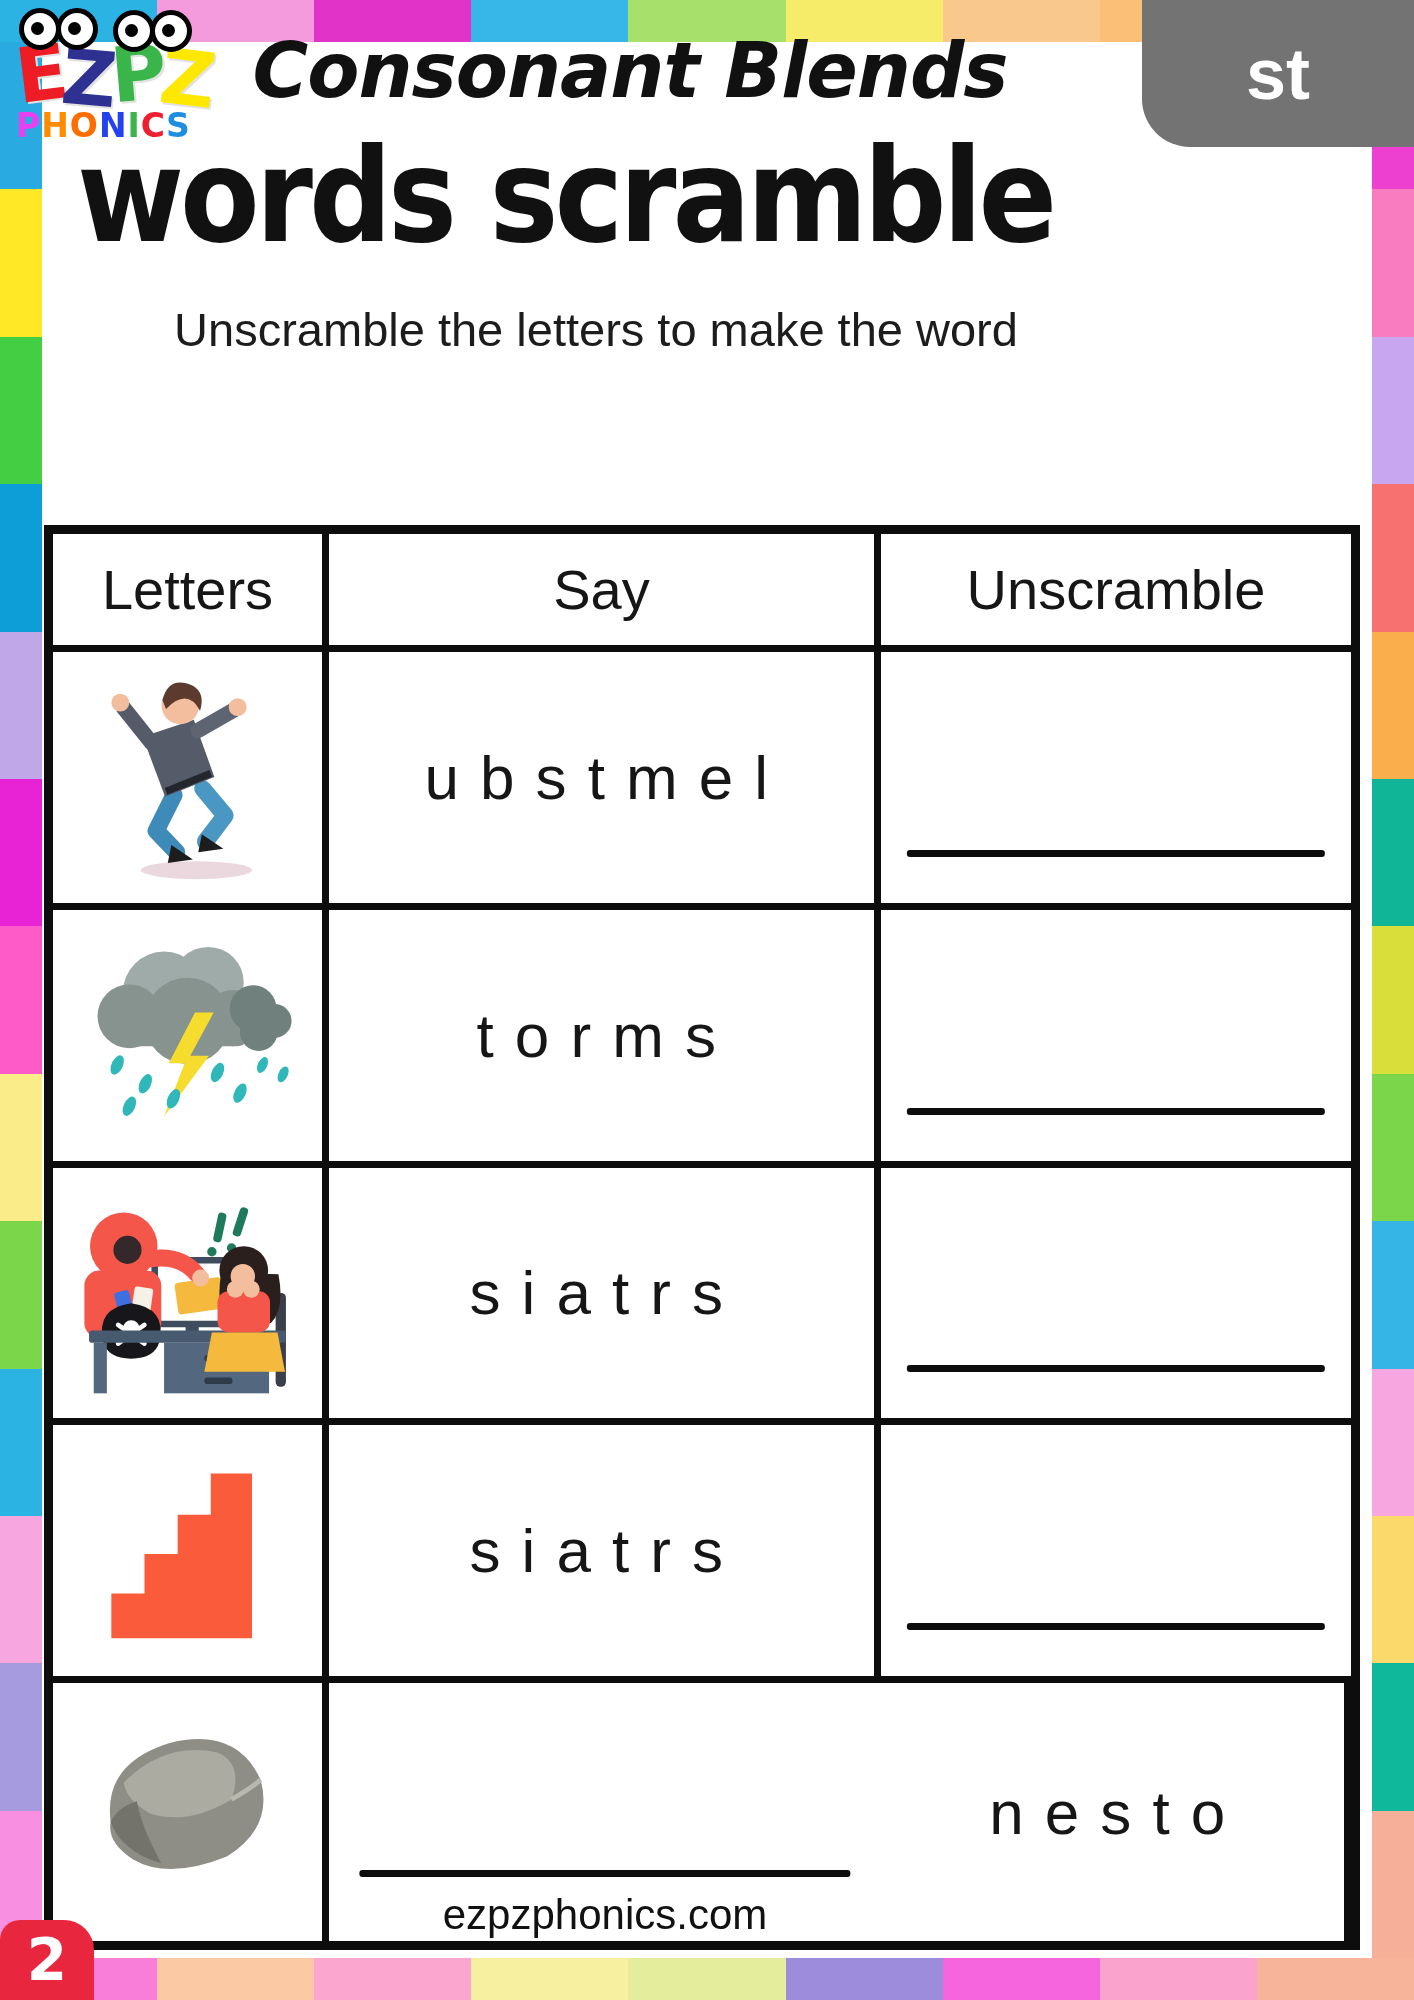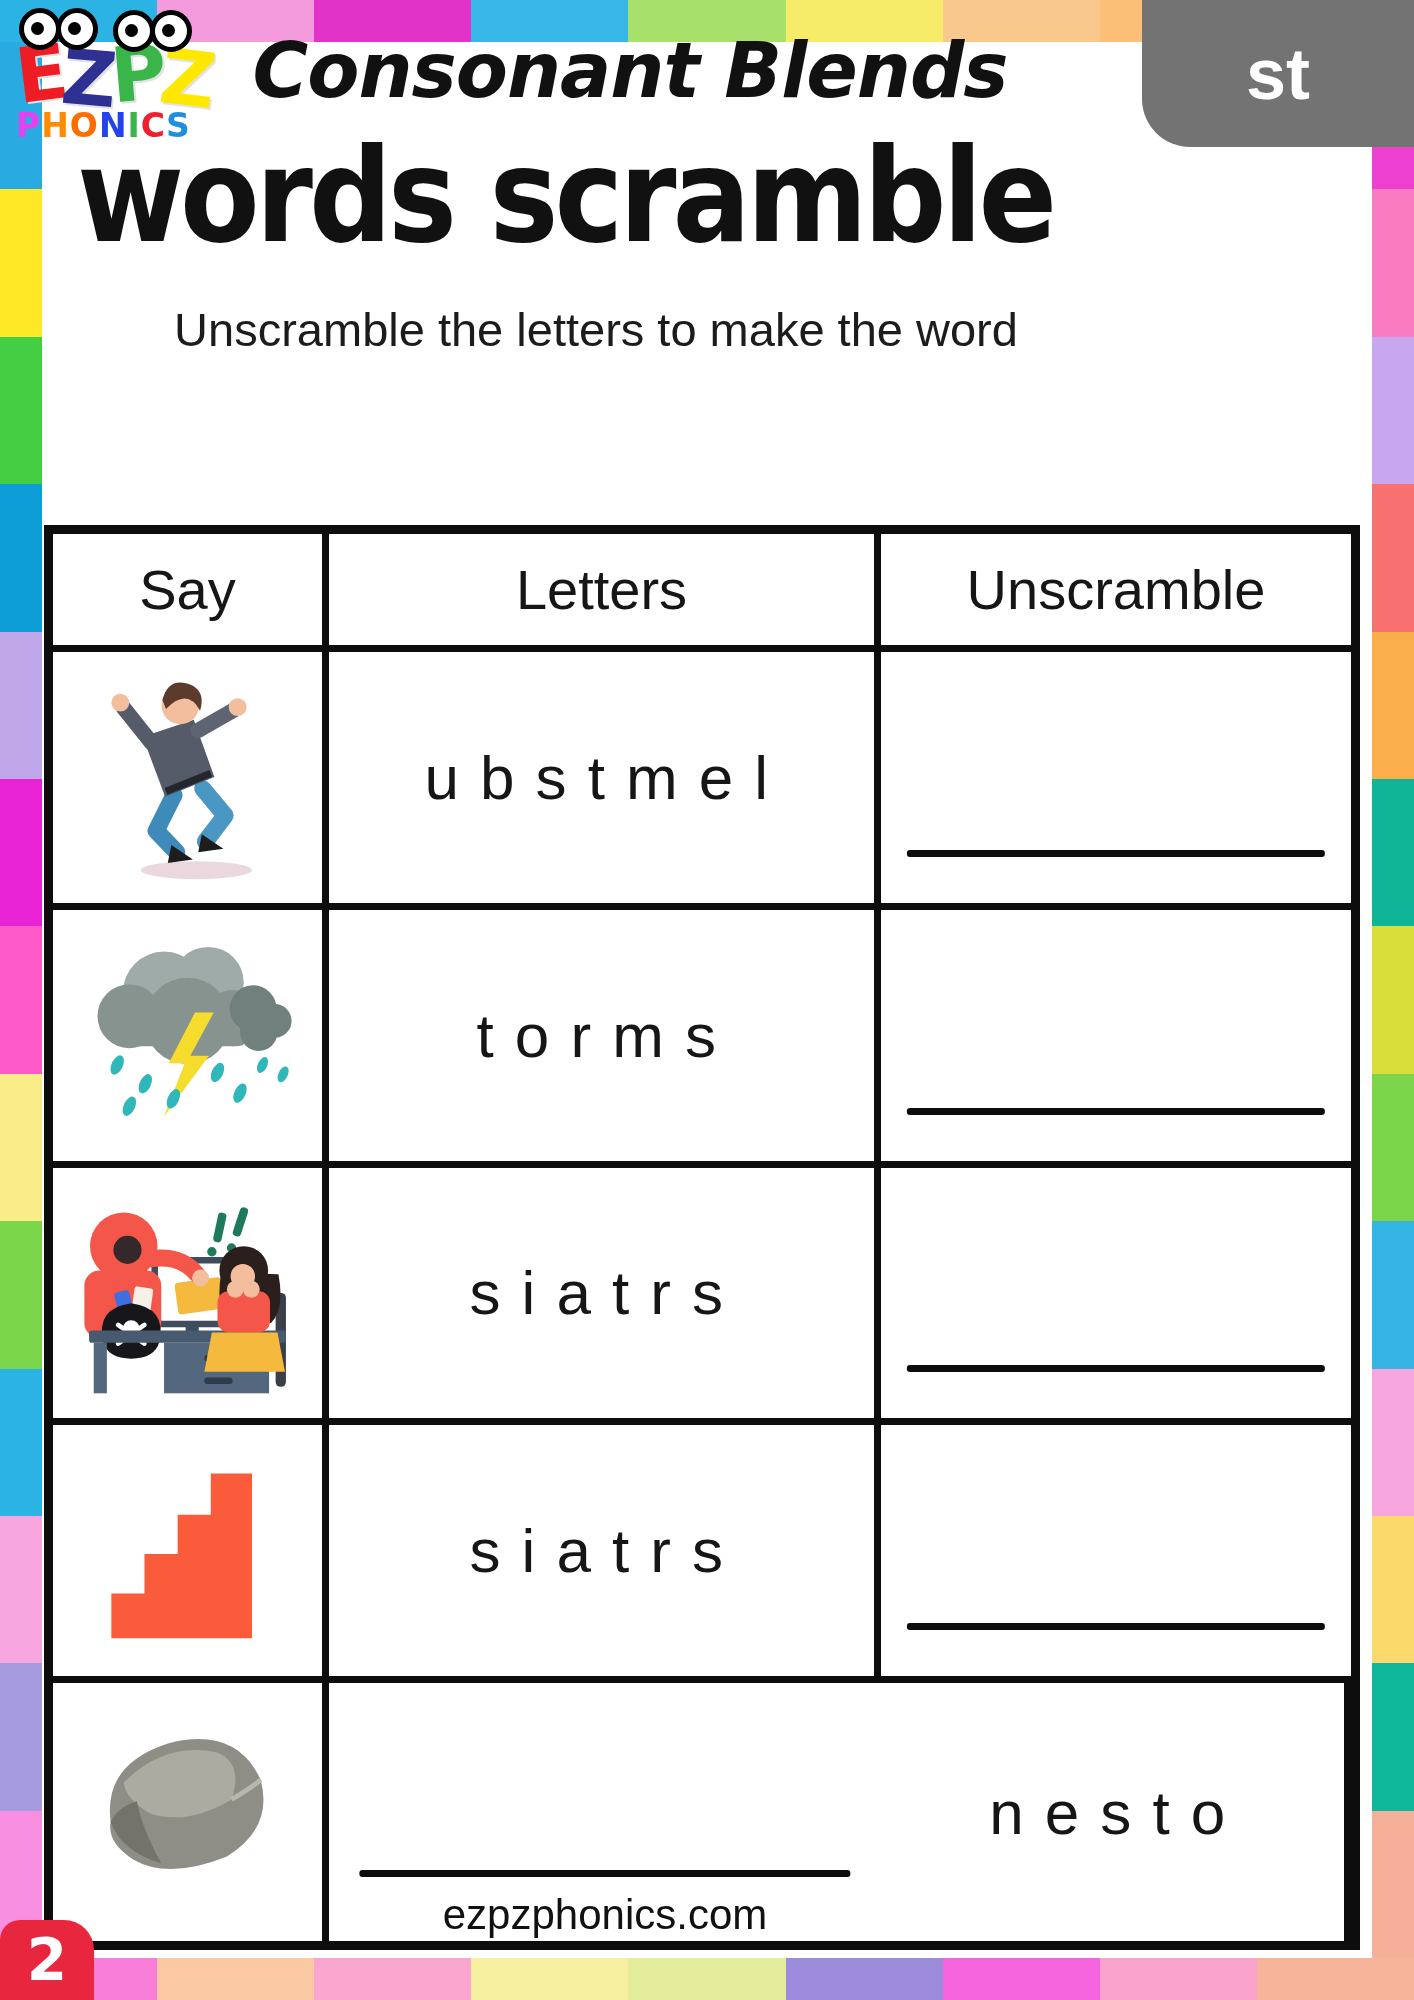--- a/index.html
+++ b/index.html
@@ -156,22 +156,22 @@
 <div class="blend-badge" style="background: #737373;">
   <span>st</span>
 </div>
 
 <div class="title1">Consonant Blends</div>
 <div class="title2">words scramble</div>
 <div class="subtitle">Unscramble the letters to make the word</div>
 
 <div class="worksheet-table">
 
+  <div class="cell header">Letters</div>
   <div class="cell header">Say</div>
-  <div class="cell header">Letters</div>
   <div class="cell header last-col">Unscramble</div>
 
   <div class="cell">
     <svg class="say-img" width="215" height="230" viewBox="0 0 240 240">
       <ellipse cx="130" cy="224" rx="62" ry="10" fill="#EBD8DE"></ellipse>
       <path d="M105 140 L85 180 L108 204" stroke="#3E8AB8" fill="none" stroke-width="19" stroke-linecap="round" stroke-linejoin="round"></path>
       <path d="M137 133 L162 163 L140 192" stroke="#4A97C4" fill="none" stroke-width="19" stroke-linecap="round" stroke-linejoin="round"></path>
       <path d="M102 196 L126 212 L98 216 Z" fill="#1d1d1d"></path>
       <path d="M136 184 L160 200 L132 204 Z" fill="#1d1d1d"></path>
       <path d="M70 75 L127 56 L150 120 L95 142 Z" fill="#555B68"></path>

